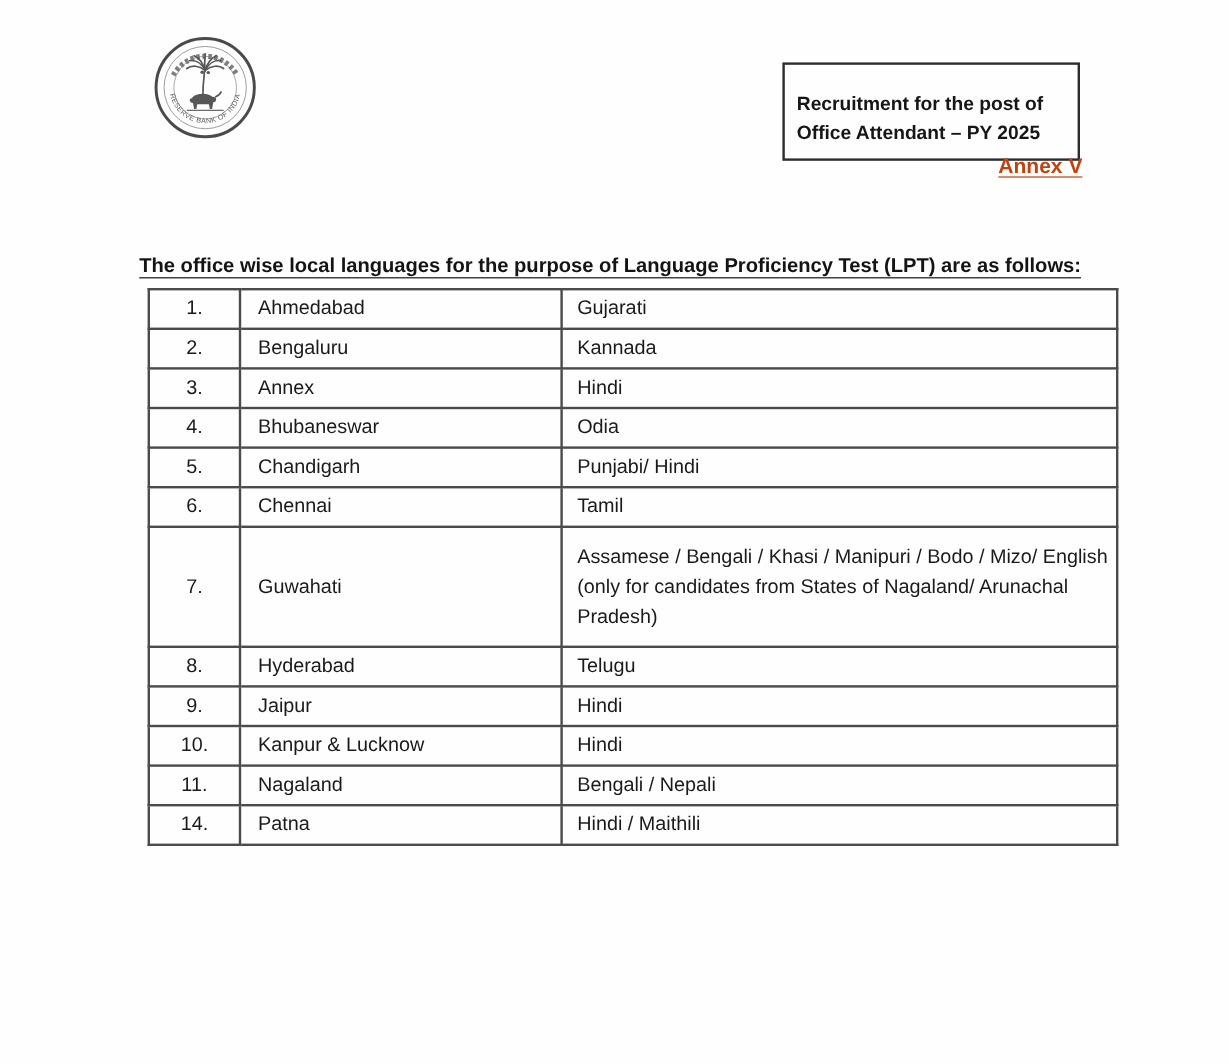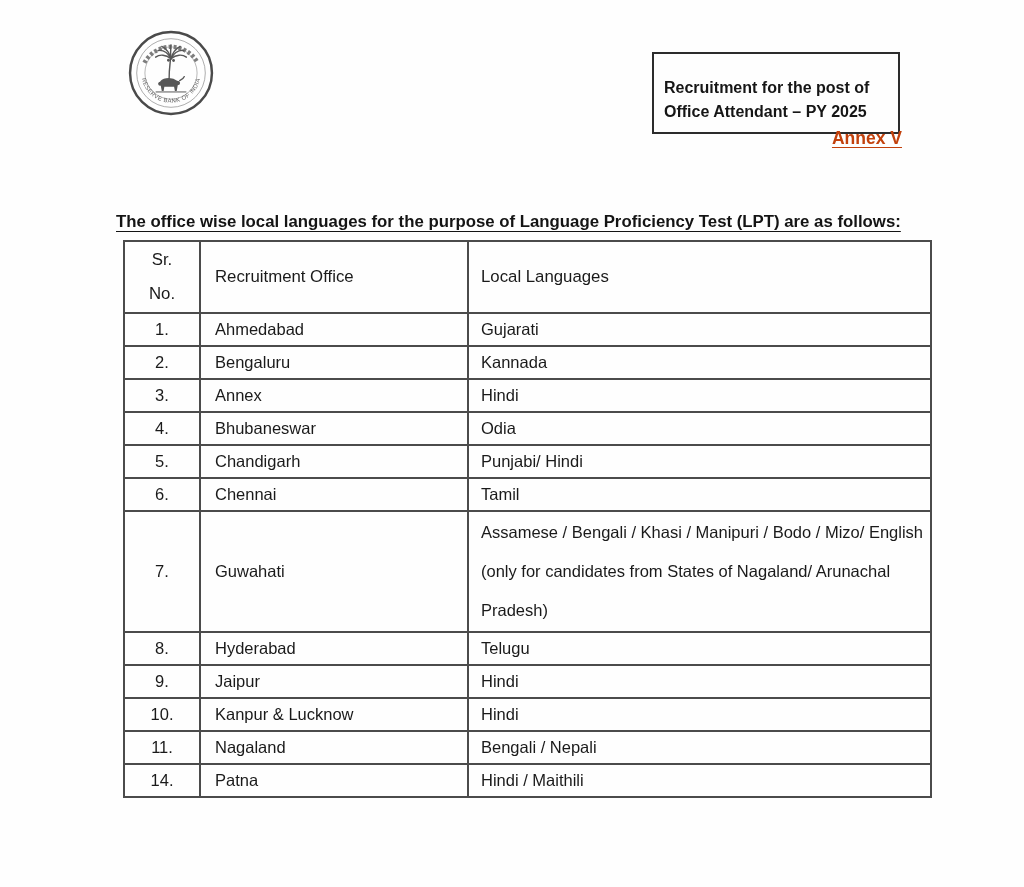--- a/index.html
+++ b/index.html
@@ -58,21 +58,21 @@
     font-weight: normal;
   }
   table.lpt tr.hdr { height: 70px; }
   table.lpt tr.row { height: 33px; }
   table.lpt tr.row-tall { height: 100px; }
   .c-sr { width: 76px; text-align: center; }
   .c-office { width: 268px; text-align: left; padding-left: 14px; }
   .c-lang { width: 455px; text-align: left; padding-left: 12px; }
   th.c-office, th.c-lang { font-weight: bold; font-size: 16.8px; }
   th.c-sr { font-weight: bold; font-size: 16.8px; line-height: 34px; }
-  td.ml { line-height: 39px; padding-top: 1px; padding-bottom: 1px; margin-left: 16px; }
+  td.ml { line-height: 25px; padding-top: 1px; padding-bottom: 1px; margin-left: 16px; }
 </style>
 </head>
 <body>
 
 <div class="page">
 
   <div class="logo">
     <svg viewBox="0 0 84 84" width="86" height="86" xmlns="http://www.w3.org/2000/svg">
       <circle cx="42" cy="42" r="40" fill="none" stroke="#4a4a4a" stroke-width="2.4"></circle>
       <circle cx="42" cy="42" r="33.5" fill="none" stroke="#9b9b9b" stroke-width="0.8"></circle>
@@ -113,28 +113,20 @@
 
   <div class="intro">The office wise local languages for the purpose of Language Proficiency Test (LPT) are as follows:</div>
 
   <table class="lpt">
     <colgroup>
       <col style="width:76px">
         <col style="width:268px">
         <col style="width:463px">
     </colgroup>
     <tbody>
-        <tr class="hdr">
-      <th class="c-sr">
-        <div>Sr.</div>
-        <div>No.</div>
-      </th>
-      <th class="c-office">Recruitment Office</th>
-      <th class="c-lang">Local Languages</th>
-    </tr>
 
     <tr class="row">
       <td class="c-sr">1.</td>
       <td class="c-office">Ahmedabad</td>
       <td class="c-lang">Gujarati</td>
     </tr>
     <tr class="row">
       <td class="c-sr">2.</td>
       <td class="c-office">Bengaluru</td>
       <td class="c-lang">Kannada</td>

